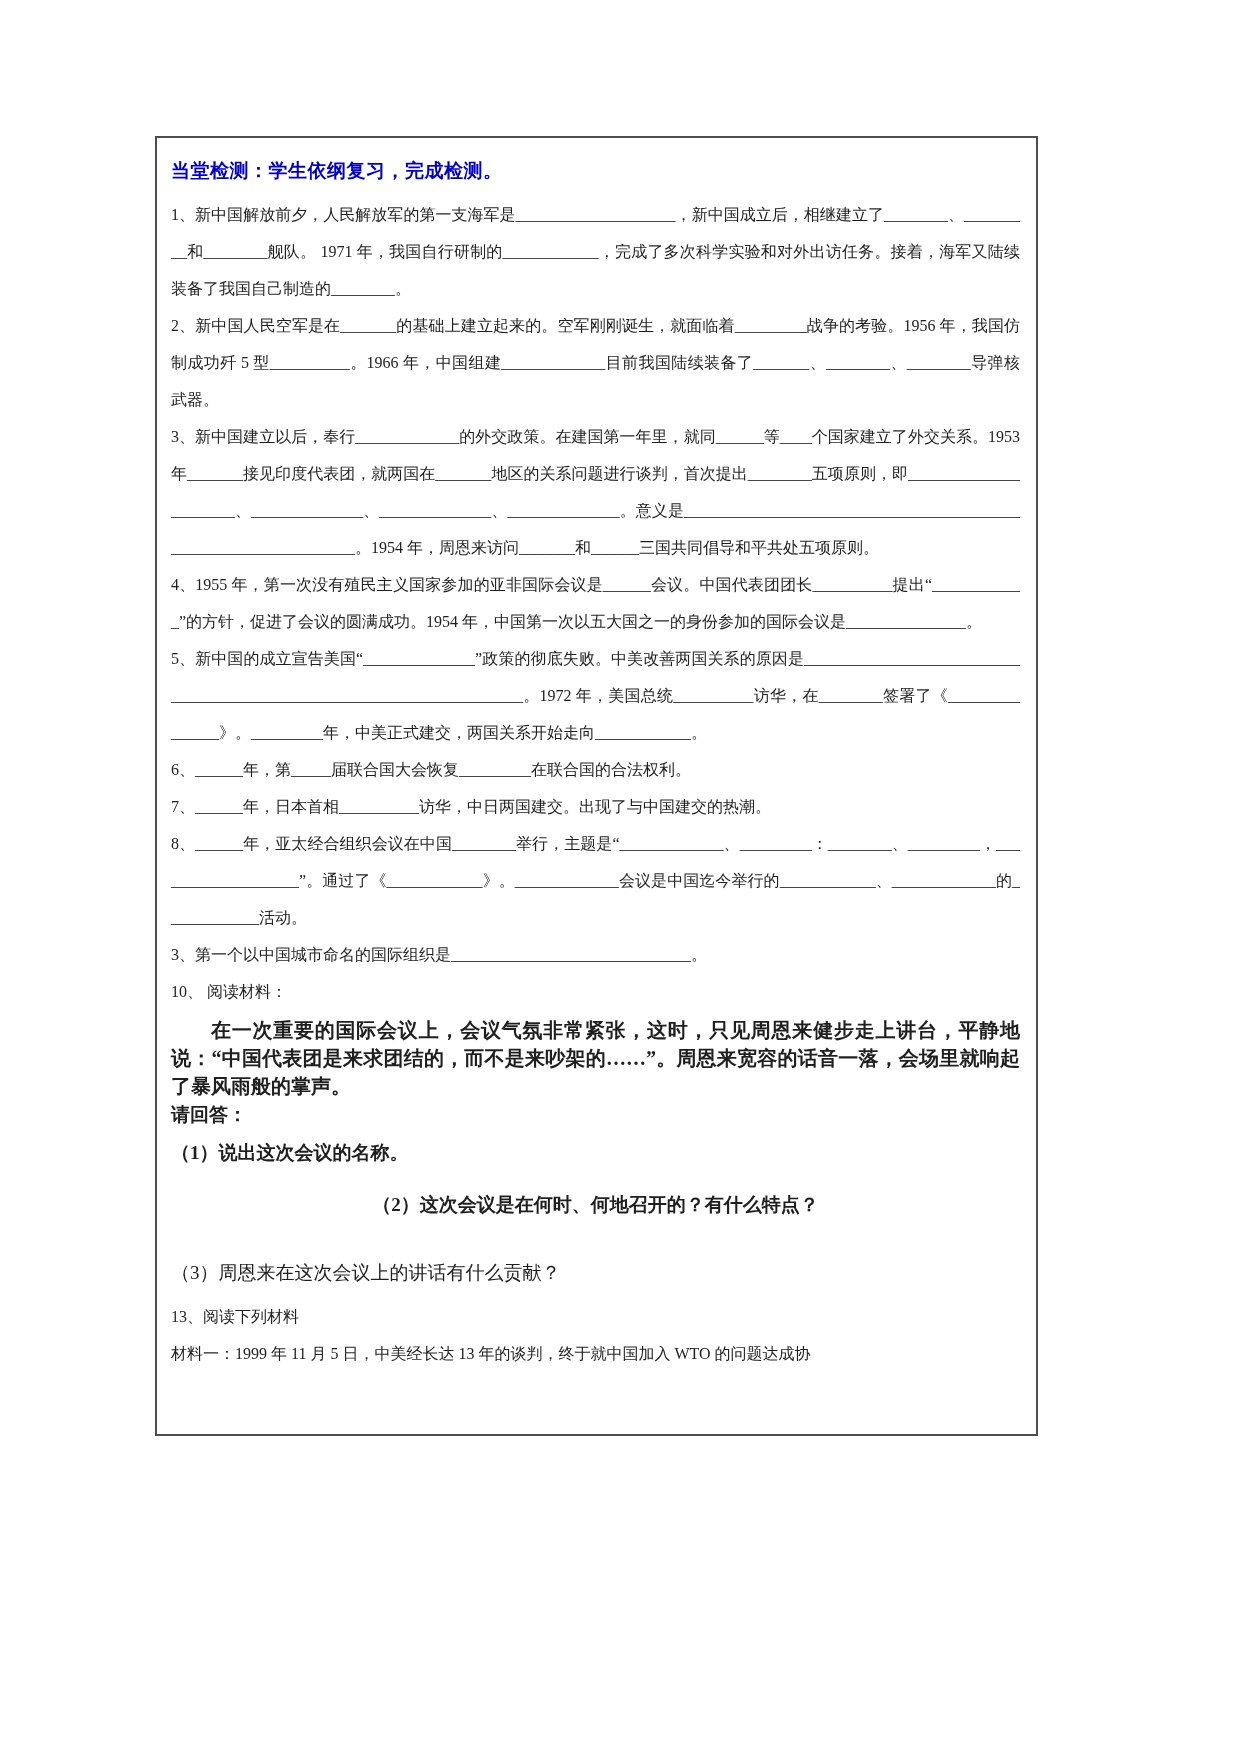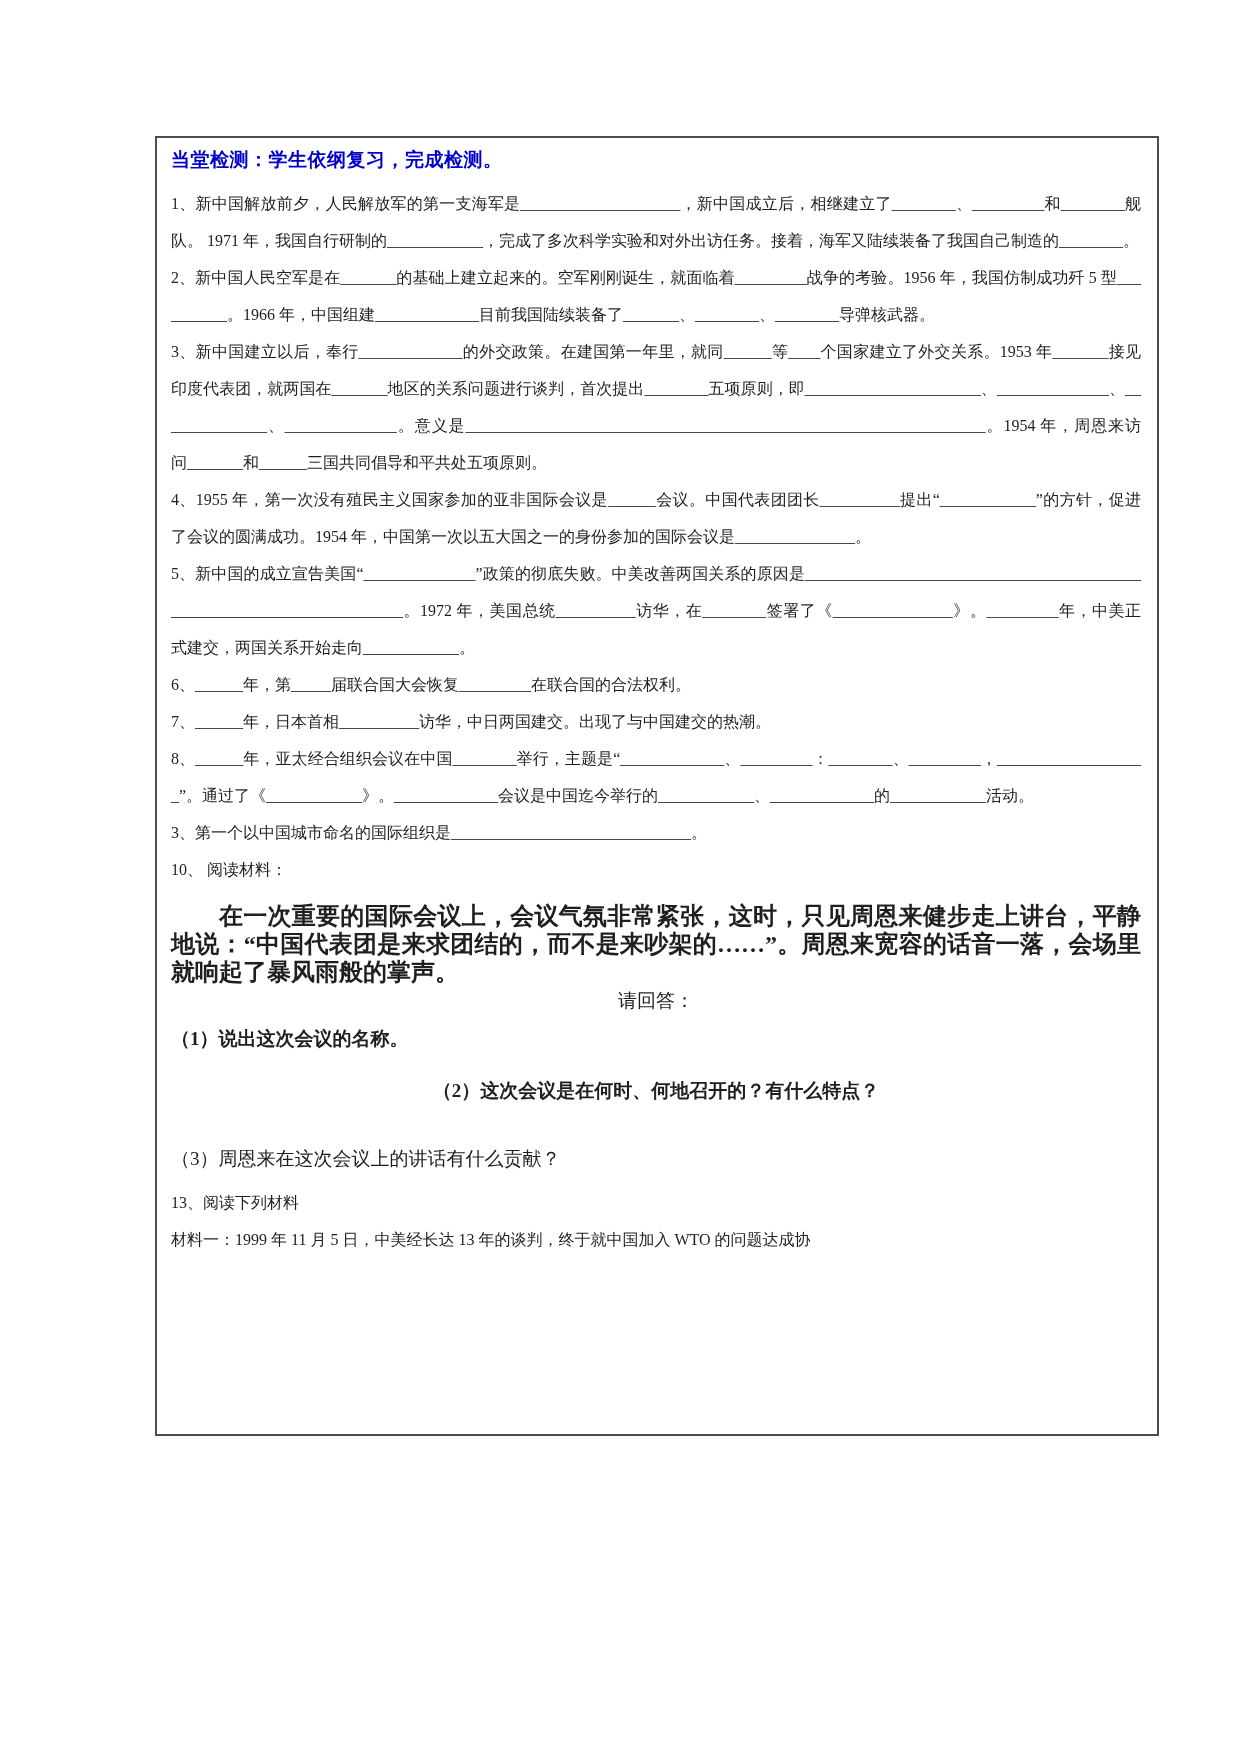--- a/index.html
+++ b/index.html
@@ -11,58 +11,57 @@
     width: 1241px;
     height: 1754px;
     position: relative;
     font-family: "Liberation Serif", "DejaVu Serif", serif;
     color: #1f1f1f;
   }
   .worksheet-box {
     position: absolute;
     left: 155px;
     top: 136px;
-    width: 1004px;
+    width: 883px;
     min-height: 1300px;
     border: 2px solid #4d4d4d;
     box-sizing: border-box;
-    padding: 5px 16px 14px 14px;
+    padding: 16px 16px 14px 14px;
     background: #ffffff;
   }
   .heading {
     color: #0000cc;
     font-weight: 700;
     font-size: 19px;
     line-height: 30px;
     margin: 2px 0 10px 0;
     letter-spacing: 0.5px;
   }
   .q {
     font-size: 16px;
     line-height: 37px;
     margin: 0;
     text-align: justify;
     word-break: break-all;
     overflow-wrap: anywhere;
   }
   .material {
-    font-size: 24px;
+    font-size: 20px;
     font-weight: 700;
     line-height: 28px;
-    margin: 14px 0 0 0;
+    margin: 6px 0 0 0;
     text-indent: 2em;
     text-align: justify;
     word-break: break-all;
   }
   .prompt {
     font-size: 19px;
-    font-weight: 400;
+    font-weight: 700;
     line-height: 26px;
     margin: 2px 0 0 0;
-    text-align: center;
   }
   .sub {
     font-size: 19px;
     line-height: 26px;
     margin: 0;
   }
   .sub.bold { font-weight: 700; }
   .sub.gap-1 { margin-top: 12px; }
   .sub.gap-2 { margin-top: 26px; text-align: center; }
   .sub.gap-3 { margin-top: 42px; }

